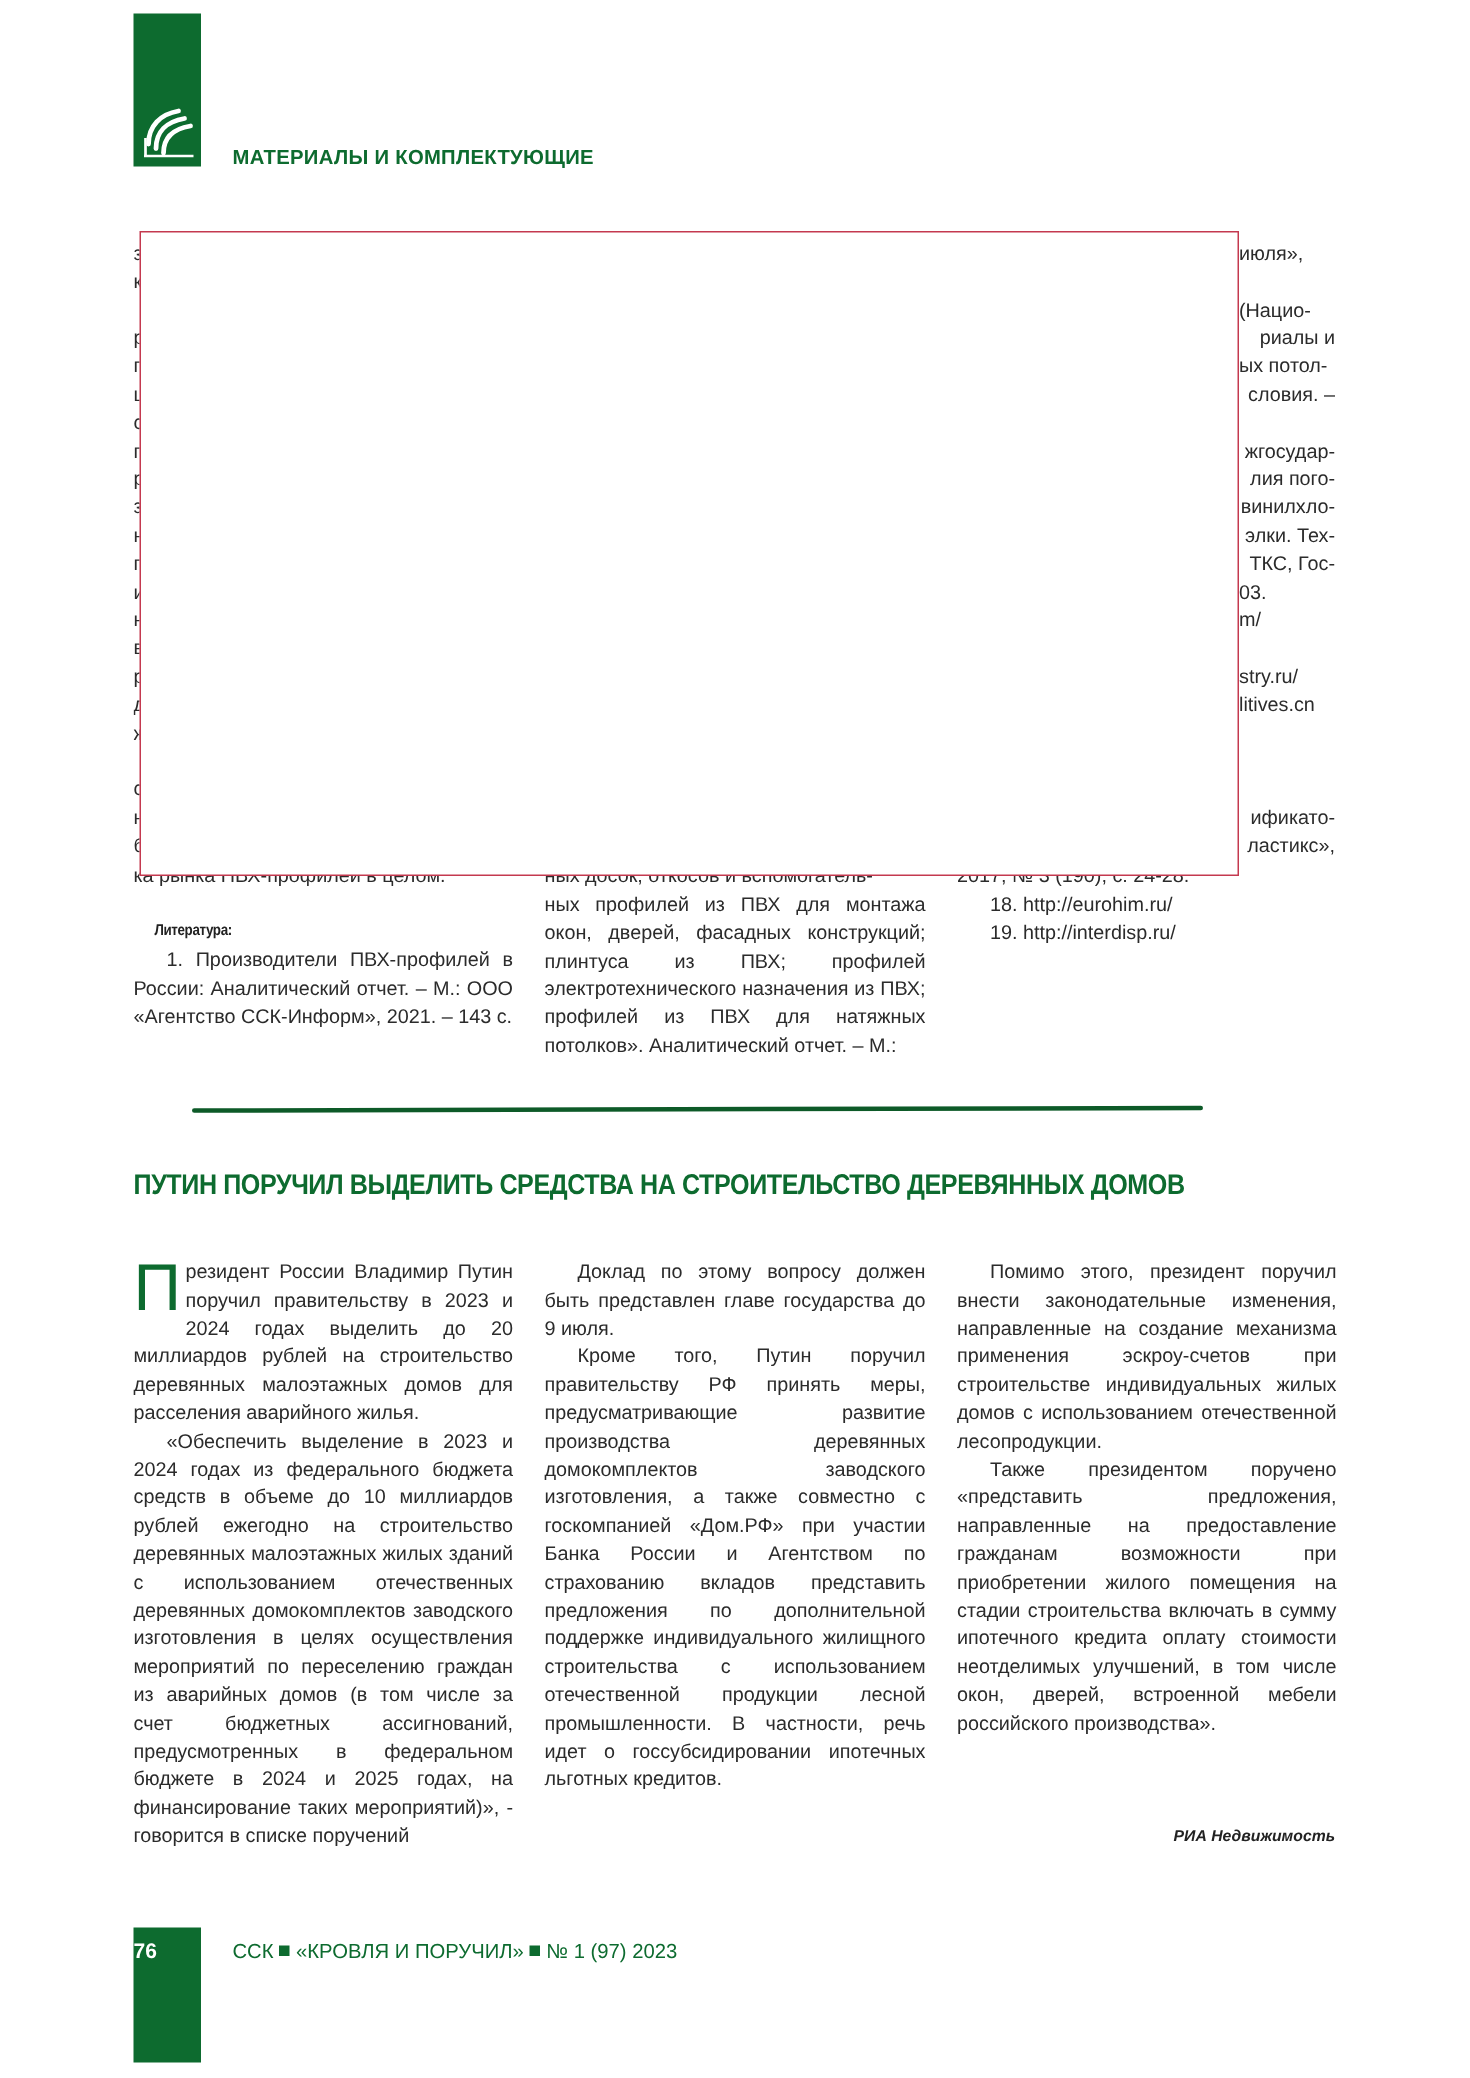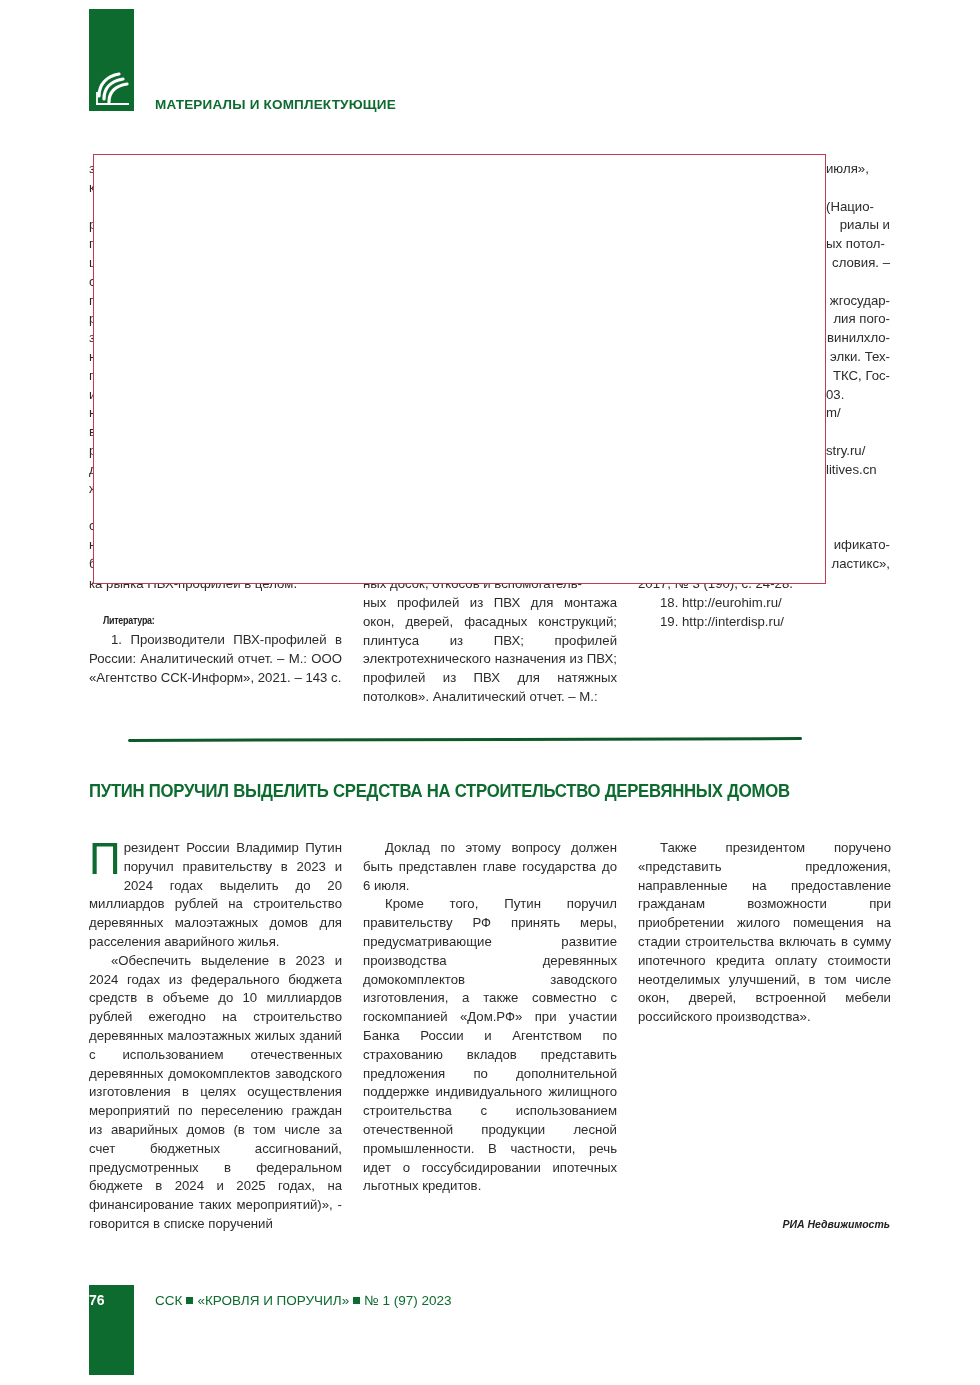--- a/index.html
+++ b/index.html
@@ -119,25 +119,26 @@
 <div class="divider"></div>
 
 <div class="headline">ПУТИН ПОРУЧИЛ ВЫДЕЛИТЬ СРЕДСТВА НА СТРОИТЕЛЬСТВО ДЕРЕВЯННЫХ ДОМОВ</div>
 
 <div class="col" style="left:89px; top:839px; width:253px;">
   <p><span class="dropcap">П</span><span>резидент России Владимир Путин поручил правительству в 2023 и 2024 годах выделить до 20 миллиардов рублей на строительство деревянных малоэтажных домов для расселения аварийного жилья.</span></p>
   <p class="ind">«Обеспечить выделение в 2023 и 2024 годах из федерального бюджета средств в объеме до 10 миллиардов рублей ежегодно на строительство деревянных малоэтажных жилых зданий с использованием отечественных деревянных домокомплектов заводского изготовления в целях осуществления мероприятий по переселению граждан из аварийных домов (в том числе за счет бюджетных ассигнований, предусмотренных в федеральном бюджете в 2024 и 2025 годах, на финансирование таких мероприятий)», - говорится в списке поручений</p>
 </div>
 
 <div class="col" style="left:363px; top:839px; width:254px;">
-  <p class="ind">Доклад по этому вопросу должен быть представлен главе государства до 6 июля.</p>
+  <p class="ind">Доклад по этому вопросу должен быть представлен главе государства до 9 июля.</p>
   <p class="ind">Кроме того, Путин поручил правительству РФ принять меры, предусматривающие развитие производства деревянных домокомплектов заводского изготовления, а также совместно с госкомпанией «Дом.РФ» при участии Банка России и Агентством по страхованию вкладов представить предложения по дополнительной поддержке индивидуального жилищного строительства с использованием отечественной продукции лесной промышленности. В частности, речь идет о госсубсидировании ипотечных льготных кредитов.</p>
 </div>
 
 <div class="col" style="left:638px; top:839px; width:253px;">
+  <p class="ind">Помимо этого, президент поручил внести законодательные изменения, направленные на создание механизма применения эскроу-счетов при строительстве индивидуальных жилых домов с использованием отечественной лесопродукции.</p>
   <p class="ind">Также президентом поручено «представить предложения, направленные на предоставление гражданам возможности при приобретении жилого помещения на стадии строительства включать в сумму ипотечного кредита оплату стоимости неотделимых улучшений, в том числе окон, дверей, встроенной мебели российского производства».</p>
 </div>
 
 <div class="source">РИА Недвижимость</div>
 
 <div class="green-bar-bottom"></div>
 <div class="page-num">76</div>
 <div class="footer">
   <span>ССК</span><span class="sq"></span><span>«КРОВЛЯ И ПОРУЧИЛ»</span><span class="sq"></span><span>№ 1 (97) 2023</span>
 </div>

